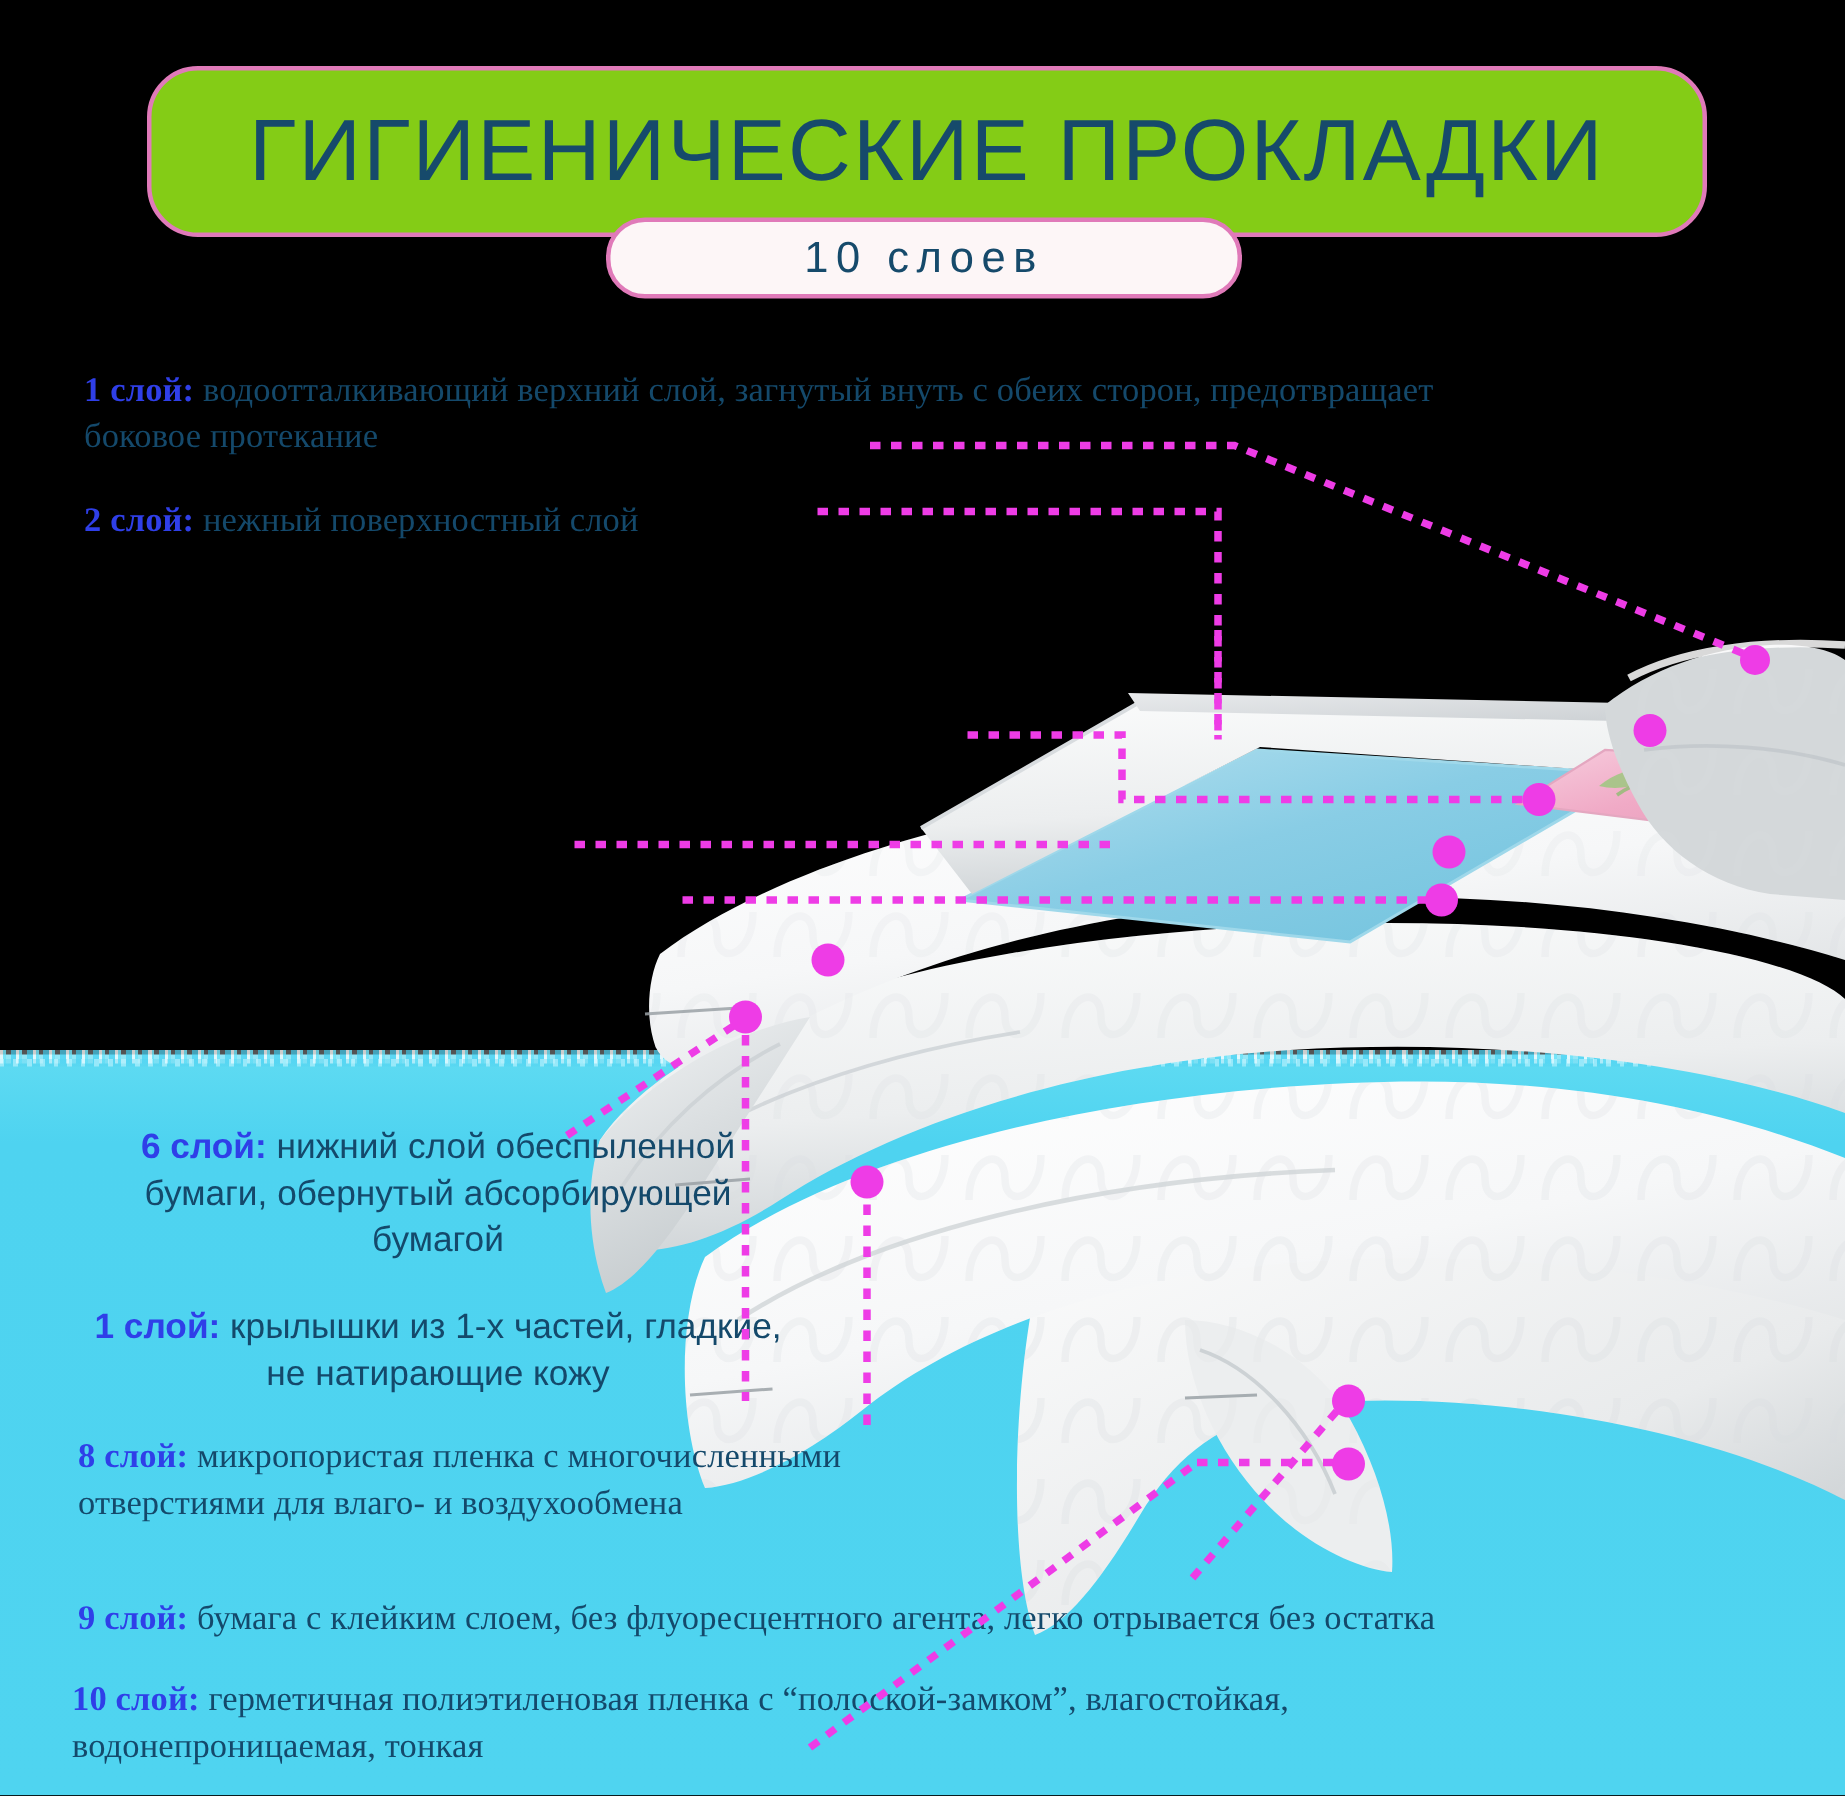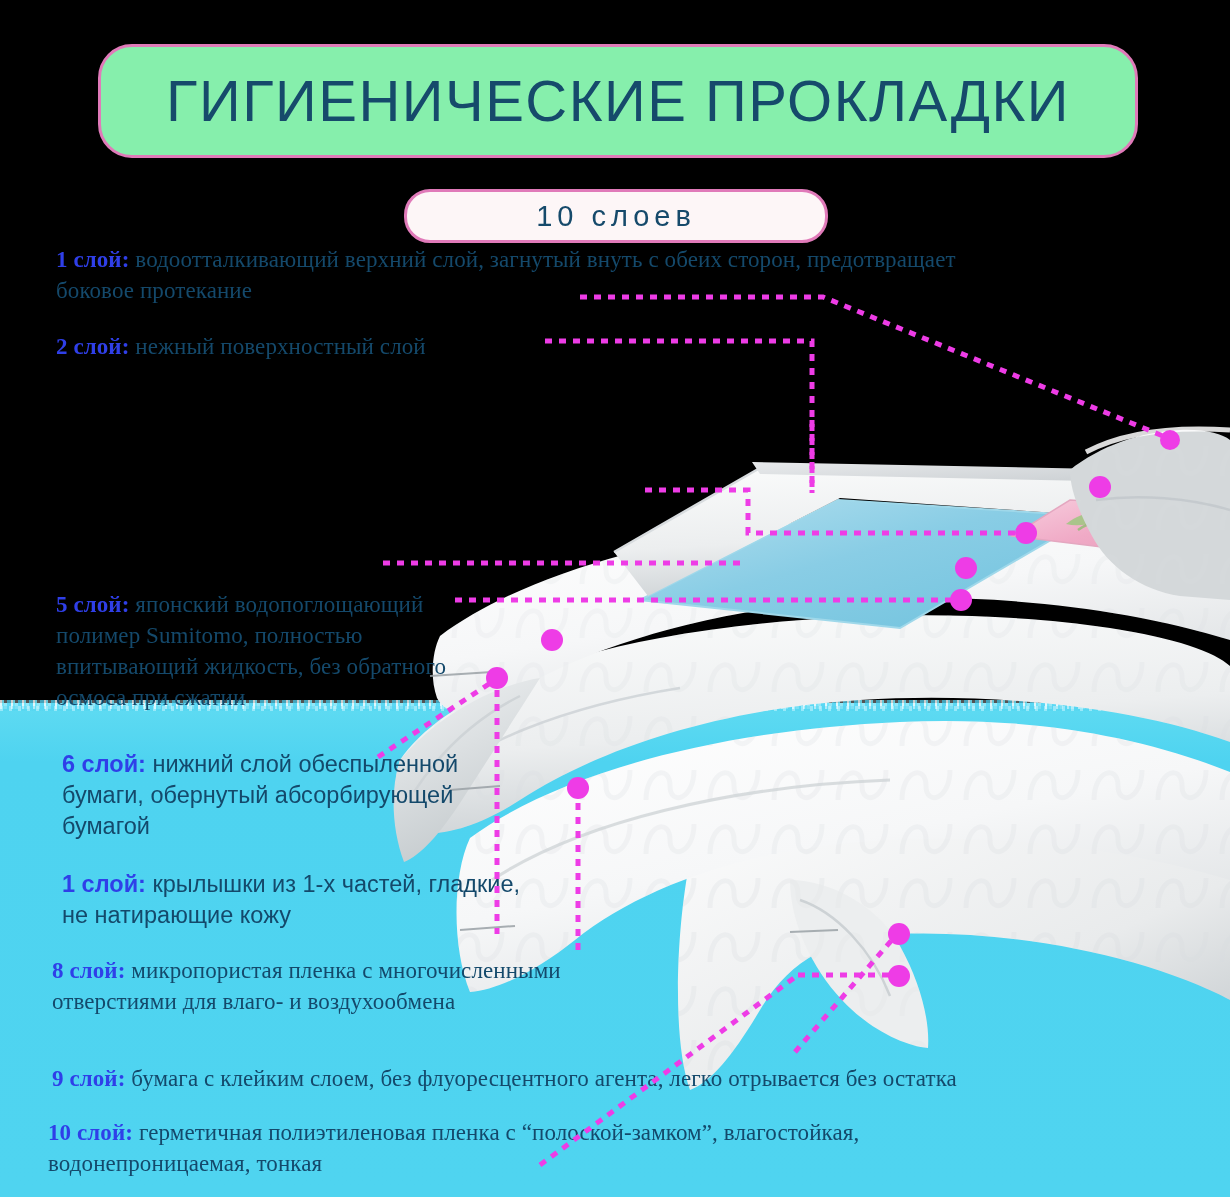--- a/index.html
+++ b/index.html
@@ -31,46 +31,46 @@
     background:repeating-linear-gradient(90deg,
       rgba(200,245,255,.55) 0 3px, rgba(80,210,240,.35) 3px 9px);
   }
 
   
   .pad-wrap{position:absolute;left:0;top:0;width:1230px;height:1197px;z-index:3;pointer-events:none;}
 
   
   .title-card{
     position:absolute;left:98px;top:44px;width:1034px;height:108px;
-    background:#86efac;border:3px solid #e07ab9;border-radius:34px;
+    background:#84cc16;border:3px solid #e07ab9;border-radius:34px;
     display:flex;align-items:center;justify-content:center;z-index:6;
   }
   .title-card .t{
     color:#164a6b;font-size:58px;letter-spacing:1.5px;font-weight:400;
     font-family:"Liberation Sans","DejaVu Sans",sans-serif;
     white-space:nowrap;line-height:1;
   }
   .subtitle-pill{
     position:absolute;left:404px;top:145px;width:418px;height:48px;
     background:#fdf6f7;border:3px solid #e07ab9;border-radius:26px;
-    display:flex;align-items:center;justify-content:center;z-index:7;margin-top:44px;
+    display:flex;align-items:center;justify-content:center;z-index:7;
   }
   .subtitle-pill .s{
     color:#164a6b;font-size:29px;letter-spacing:5px;white-space:nowrap;
   }
 
   
   .layer{position:absolute;z-index:5;}
   .layer .num{color:#2f3fe8;font-weight:bold;}
   .layer .txt{color:#14496b;}
 
   .cond{ font-family:Liberation Serif, serif;
          transform-origin:left top; }
   .l-top{font-size:23px;line-height:31px;letter-spacing:.1px;}
-  .l-bot{font-size:23.5px;line-height:31px;}
+  .l-bot{font-size:23.5px;line-height:31px;text-align:center;}
 
   
   #layer1{left:56px;top:244px;width:960px;}
   #layer2{left:56px;top:331px;width:520px;}
   #layer3{left:56px;top:400px;width:760px;}
   #layer4{left:56px;top:460px;width:600px;}
   #layer5{left:56px;top:589px;width:420px;}
   #layer6{left:62px;top:749px;width:460px;}
   #layer7{left:62px;top:869px;width:460px;}
   #layer8{left:52px;top:955px;width:520px;}
@@ -287,24 +287,20 @@
     <span class="txt">водоотталкивающий верхний слой, загнутый внуть с обеих сторон, предотвращает боковое протекание</span>
   </div>
 
   <div class="layer cond l-top" id="layer2">
     <span class="num">2 слой: </span>
     <span class="txt">нежный поверхностный слой</span>
   </div>
 
 
 
-  <div class="layer cond l-top" id="layer5">
-    <span class="num">5 слой: </span>
-    <span class="txt">японский водопоглощающий полимер Sumitomo, полностью впитывающий жидкость, без обратного осмоса при сжатии</span>
-  </div>
 
   <div class="layer l-bot" id="layer6">
     <span class="num">6 слой: </span>
     <span class="txt">нижний слой обеспыленной бумаги, обернутый абсорбирующей бумагой</span>
   </div>
 
   <div class="layer l-bot" id="layer7">
     <span class="num">1 слой: </span>
     <span class="txt">крылышки из 1-х частей, гладкие, не натирающие кожу</span>
   </div>

